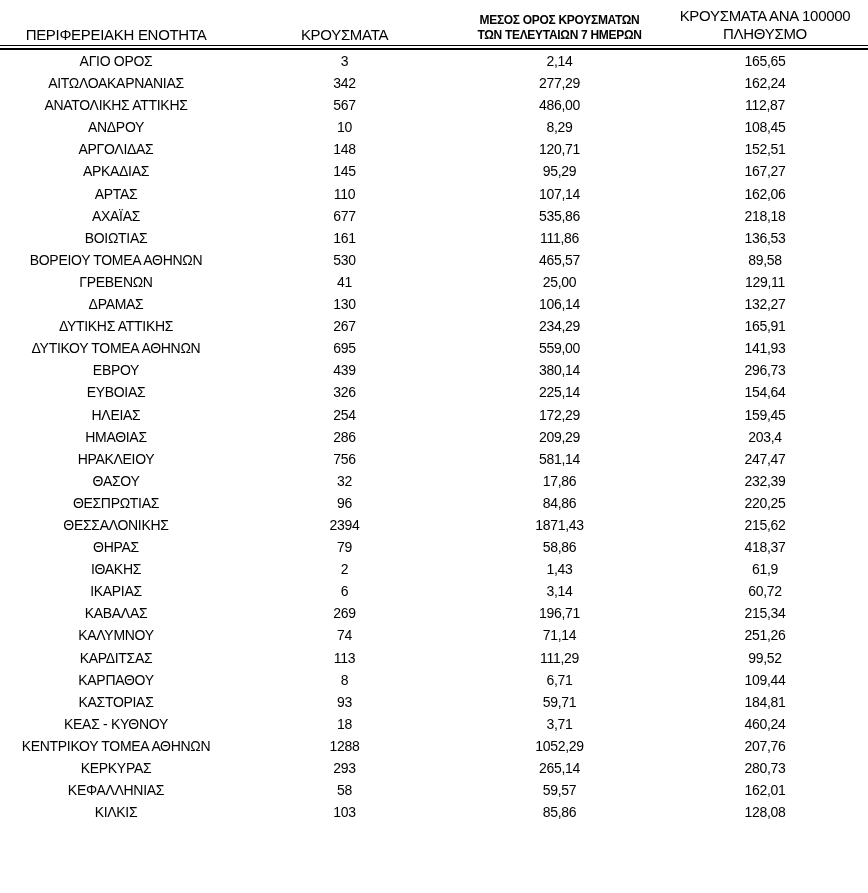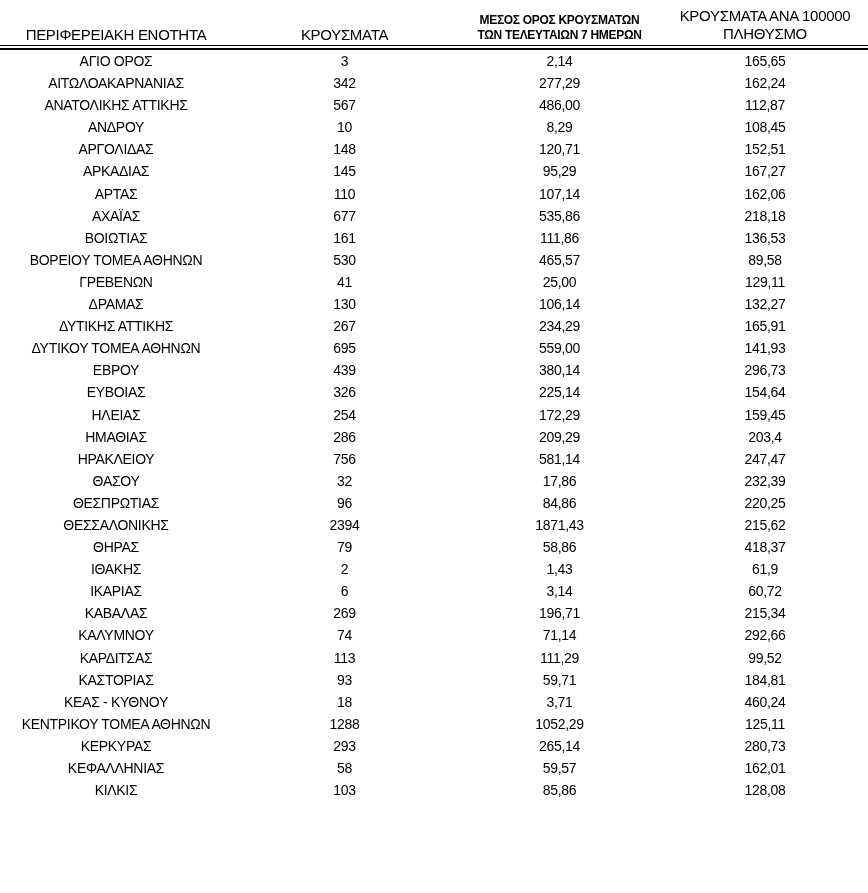--- a/index.html
+++ b/index.html
@@ -282,50 +282,56 @@
     <td>ΚΑΒΑΛΑΣ</td>
     <td>269</td>
     <td>196,71</td>
     <td>215,34</td>
   </tr>
 
   <tr>
     <td>ΚΑΛΥΜΝΟΥ</td>
     <td>74</td>
     <td>71,14</td>
-    <td>292,66</td>
+    <td>251,26</td>
   </tr>
 
   <tr>
     <td>ΚΑΡΔΙΤΣΑΣ</td>
     <td>113</td>
     <td>111,29</td>
     <td>99,52</td>
   </tr>
 
+  <tr>
+    <td>ΚΑΡΠΑΘΟΥ</td>
+    <td>8</td>
+    <td>6,71</td>
+    <td>109,44</td>
+  </tr>
 
   <tr>
     <td>ΚΑΣΤΟΡΙΑΣ</td>
     <td>93</td>
     <td>59,71</td>
     <td>184,81</td>
   </tr>
 
   <tr>
     <td>ΚΕΑΣ - ΚΥΘΝΟΥ</td>
     <td>18</td>
     <td>3,71</td>
     <td>460,24</td>
   </tr>
 
   <tr>
     <td>ΚΕΝΤΡΙΚΟΥ ΤΟΜΕΑ ΑΘΗΝΩΝ</td>
     <td>1288</td>
     <td>1052,29</td>
-    <td>125,11</td>
+    <td>207,76</td>
   </tr>
 
   <tr>
     <td>ΚΕΡΚΥΡΑΣ</td>
     <td>293</td>
     <td>265,14</td>
     <td>280,73</td>
   </tr>
 
   <tr>

